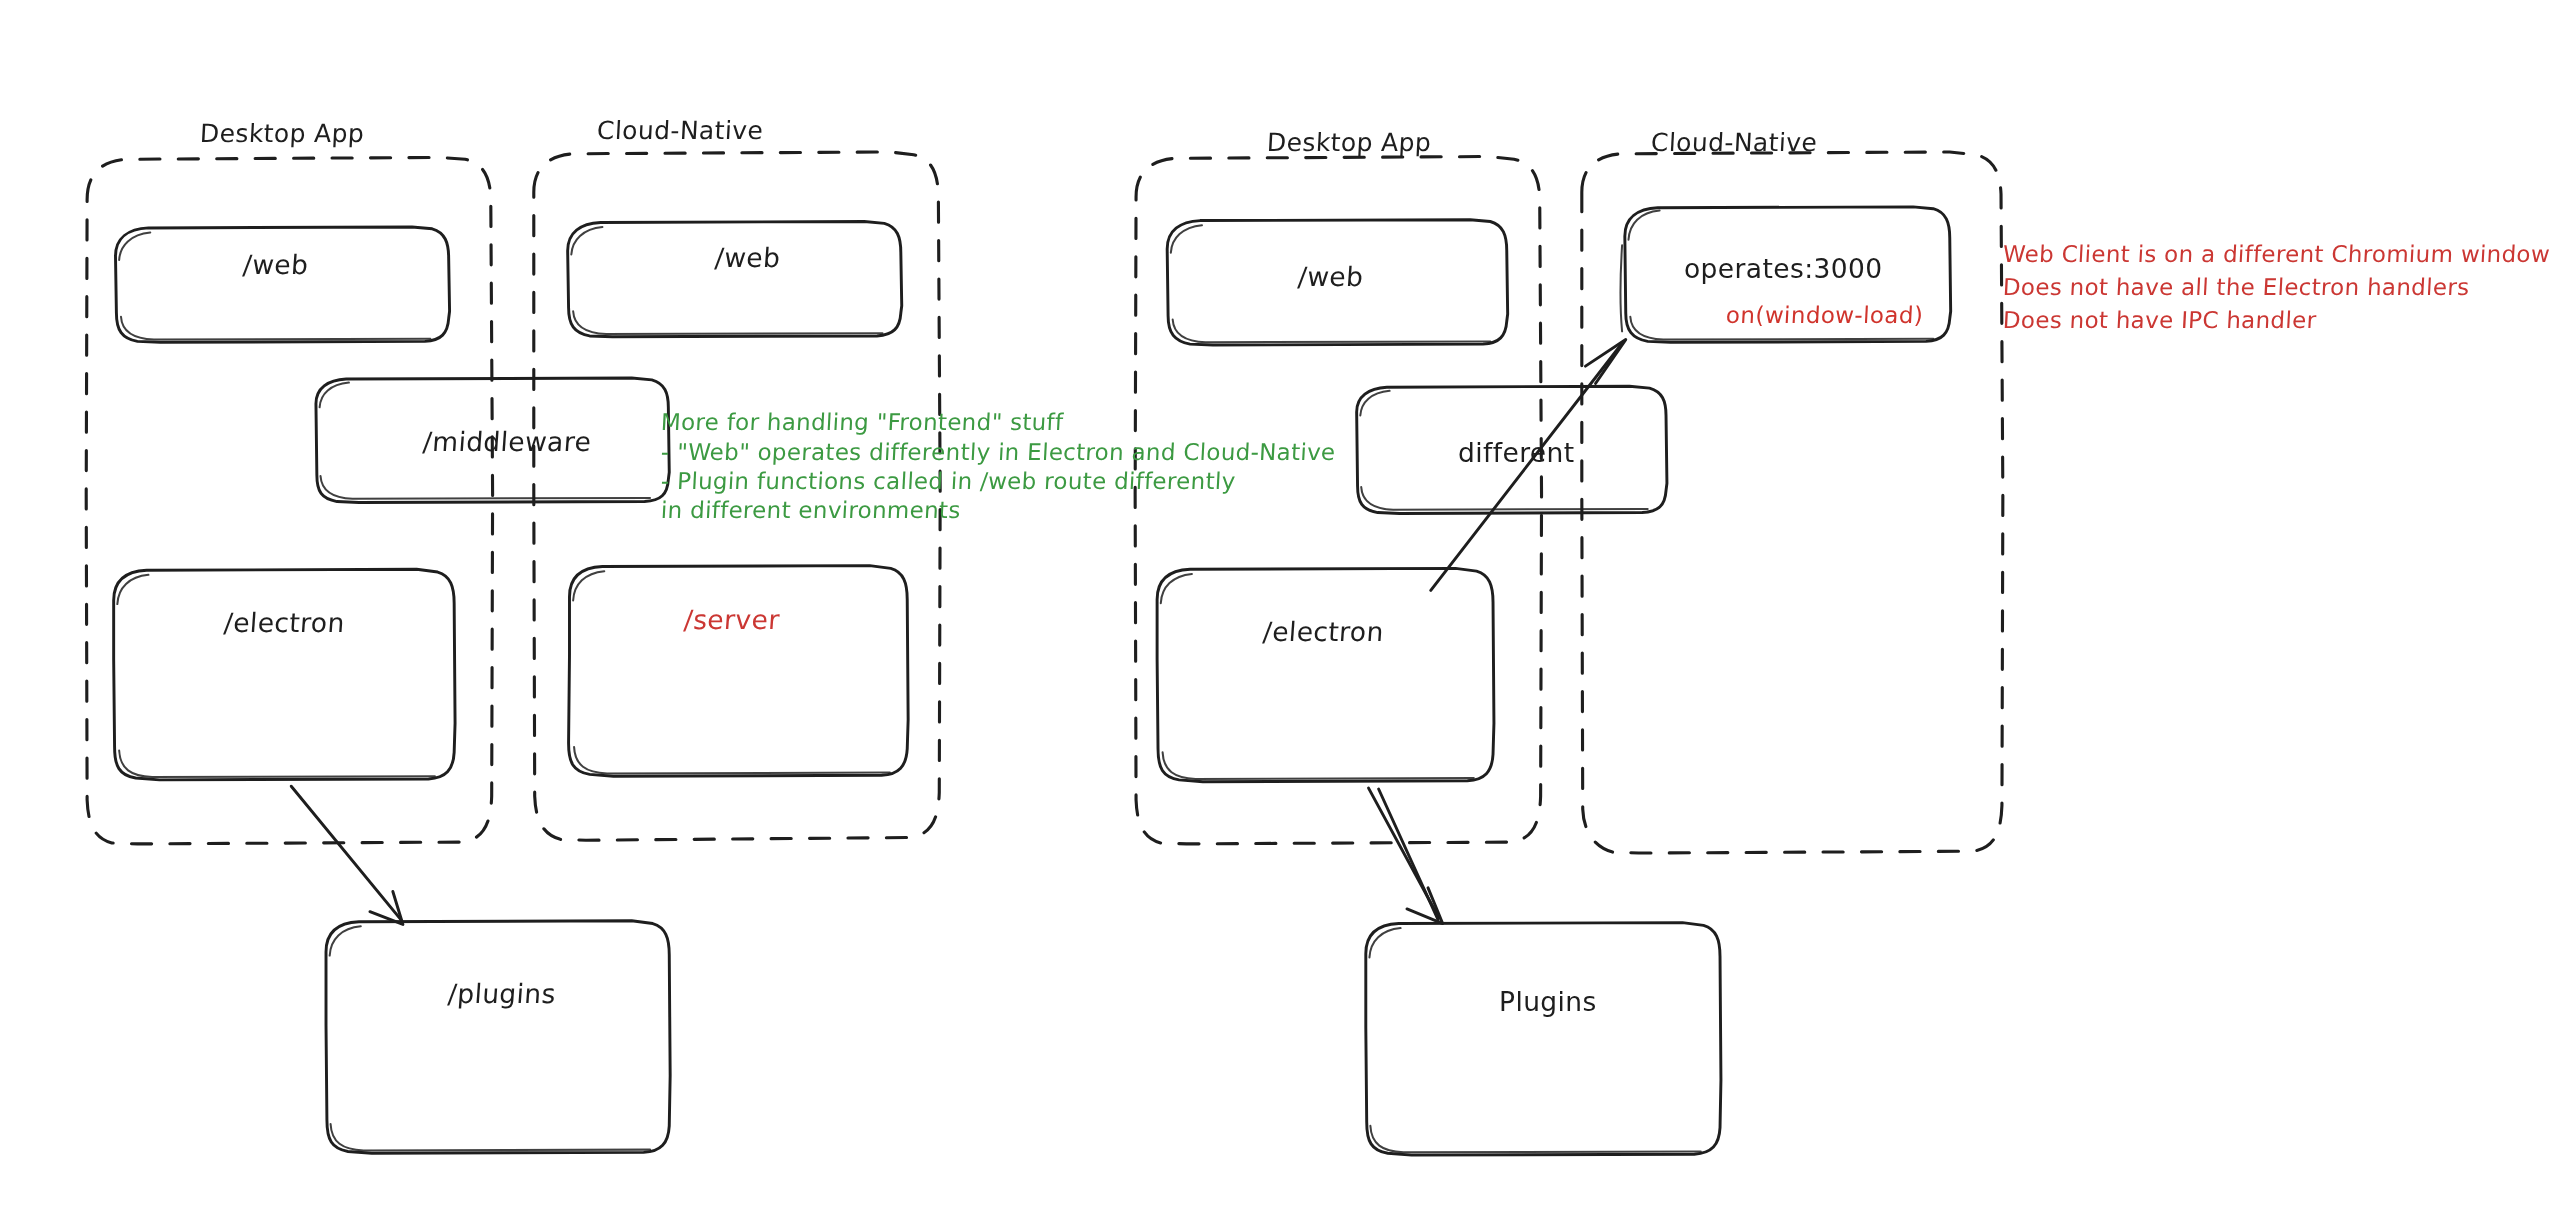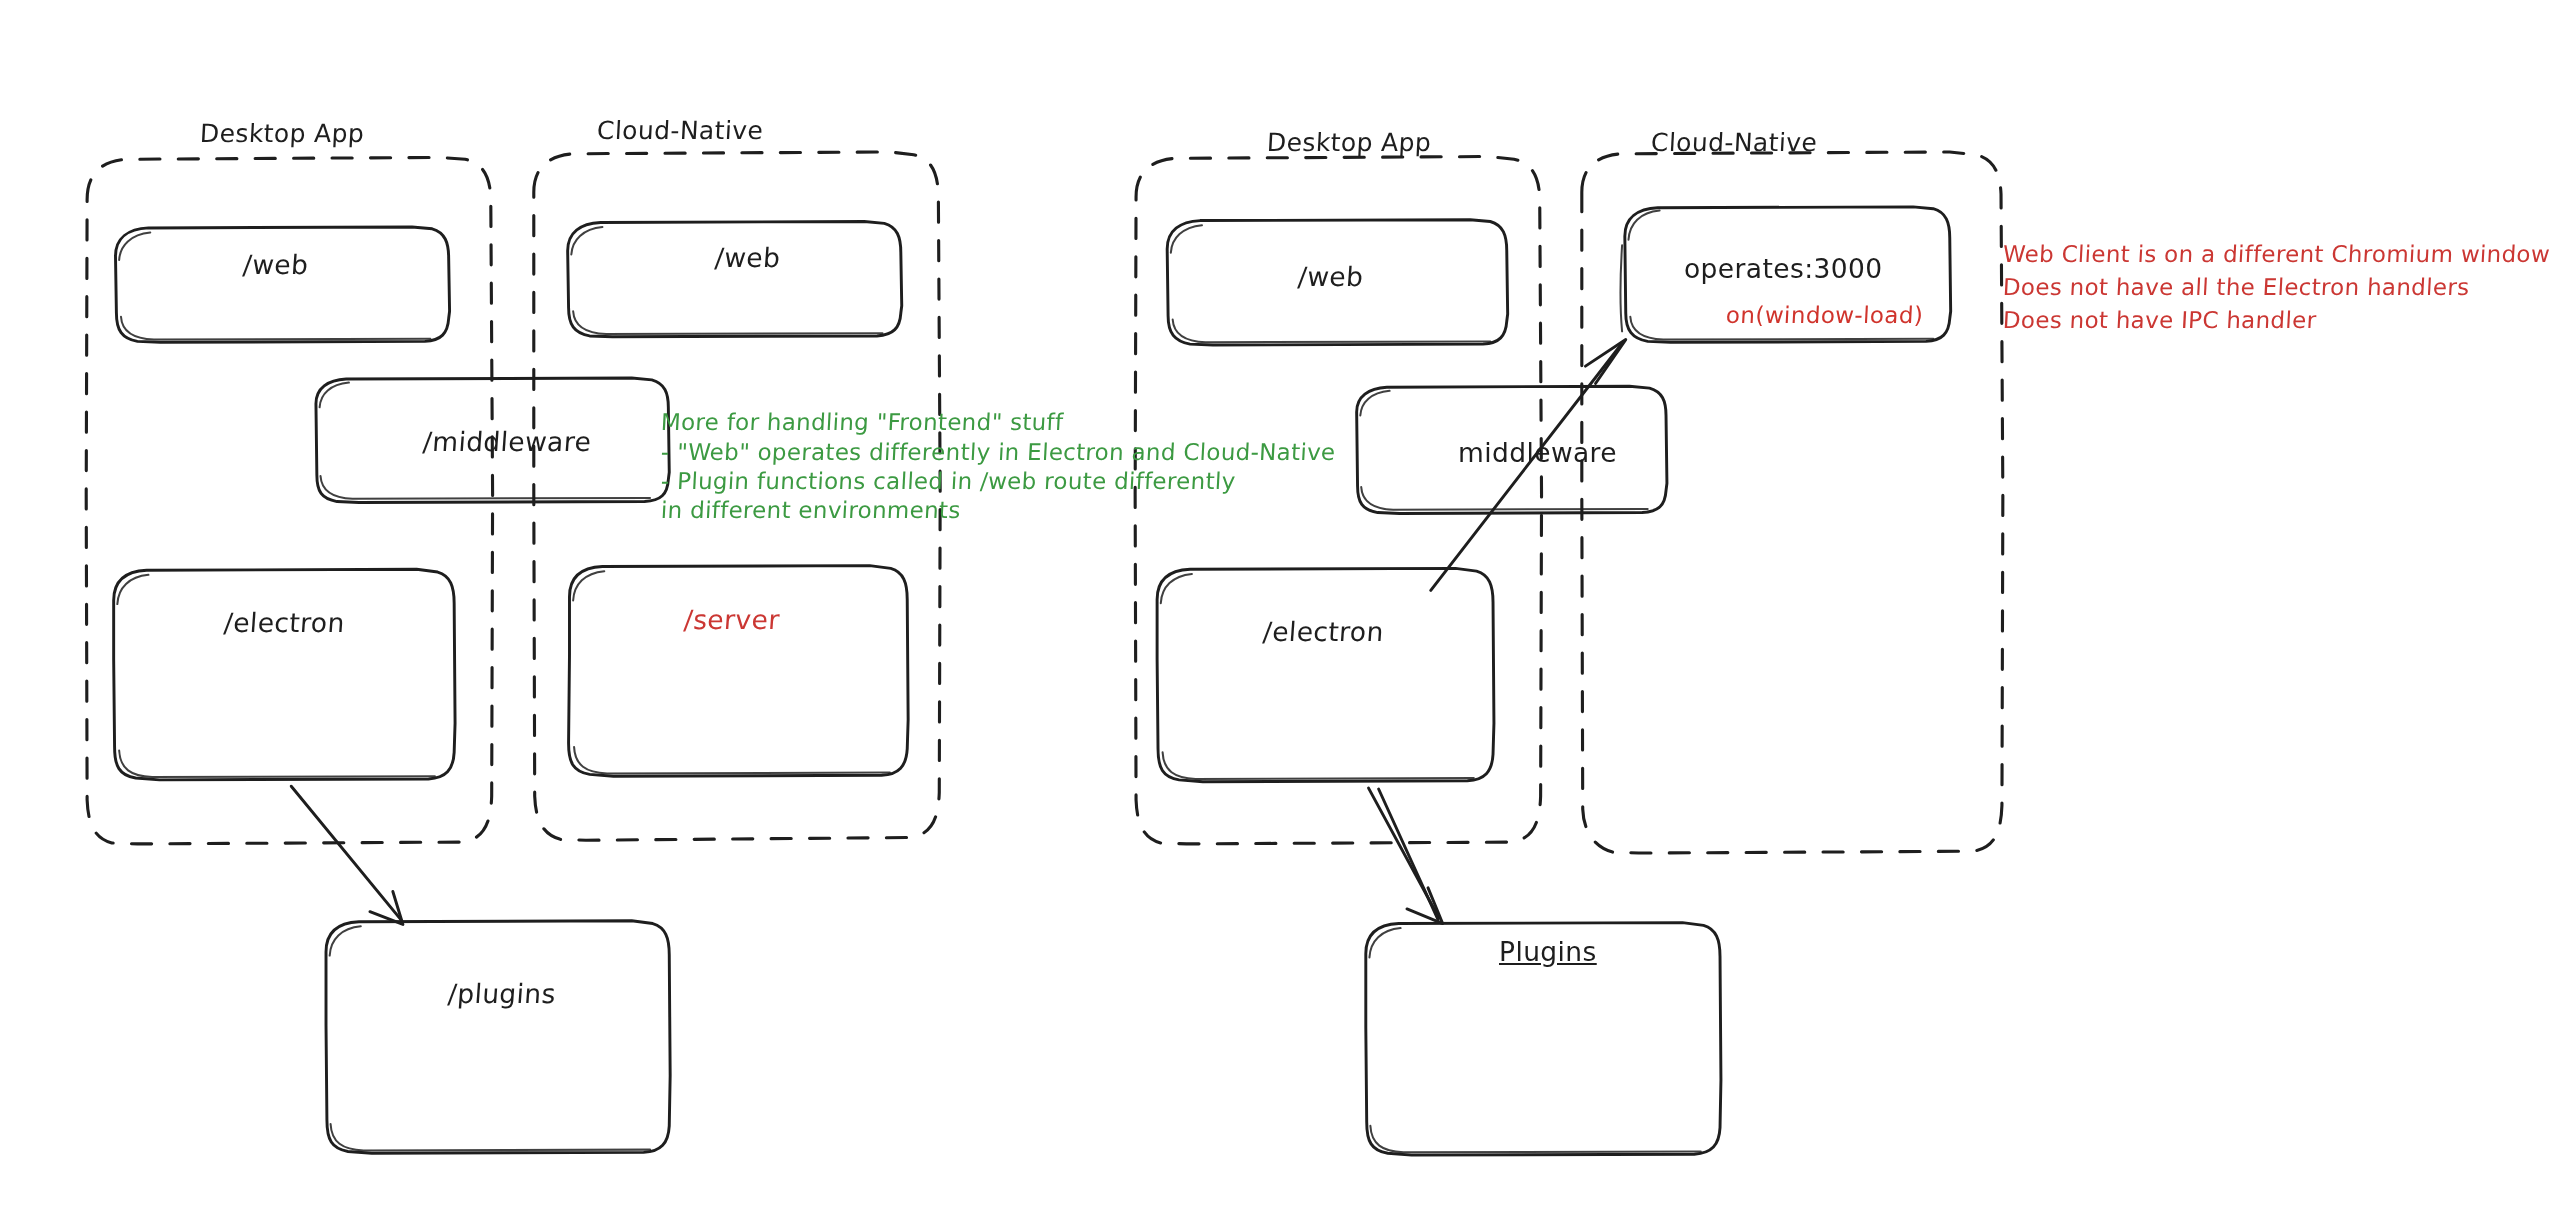--- a/index.html
+++ b/index.html
@@ -239,25 +239,25 @@
   <div class="lbl group-title" style="left:1267px; top:128px;">Desktop App</div>
 
   <div class="lbl group-title" style="left:1651px; top:128px;">Cloud-Native</div>
 
   <div class="lbl node-label" style="left:1298px; top:261px;">/web</div>
 
   <div class="lbl node-label upright" style="left:1684px; top:253px;">operates:3000</div>
 
   <div class="lbl node-sub" style="left:1726px; top:302px;">on(window-load)</div>
 
-  <div class="lbl node-label upright" style="left:1458px; top:437px;">middleware</div>
+  <div class="lbl node-label upright" style="left:1458px; top:437px;">different</div>
 
   <div class="lbl node-label" style="left:1263px; top:616px;">/electron</div>
 
-  <div class="lbl node-label upright" style="left:1499px; top:936px;text-decoration:underline;">Plugins</div>
+  <div class="lbl node-label upright" style="left:1499px; top:986px;">Plugins</div>
 
   <div>
     <div class="ann ann-red" style="left:2003px; top:240px;">Web Client is on a different Chromium window</div>
     <div class="ann ann-red" style="left:2003px; top:273px;">Does not have all the Electron handlers</div>
     <div class="ann ann-red" style="left:2003px; top:306px;">Does not have IPC handler</div>
   </div>
 
 </div>
 
 

